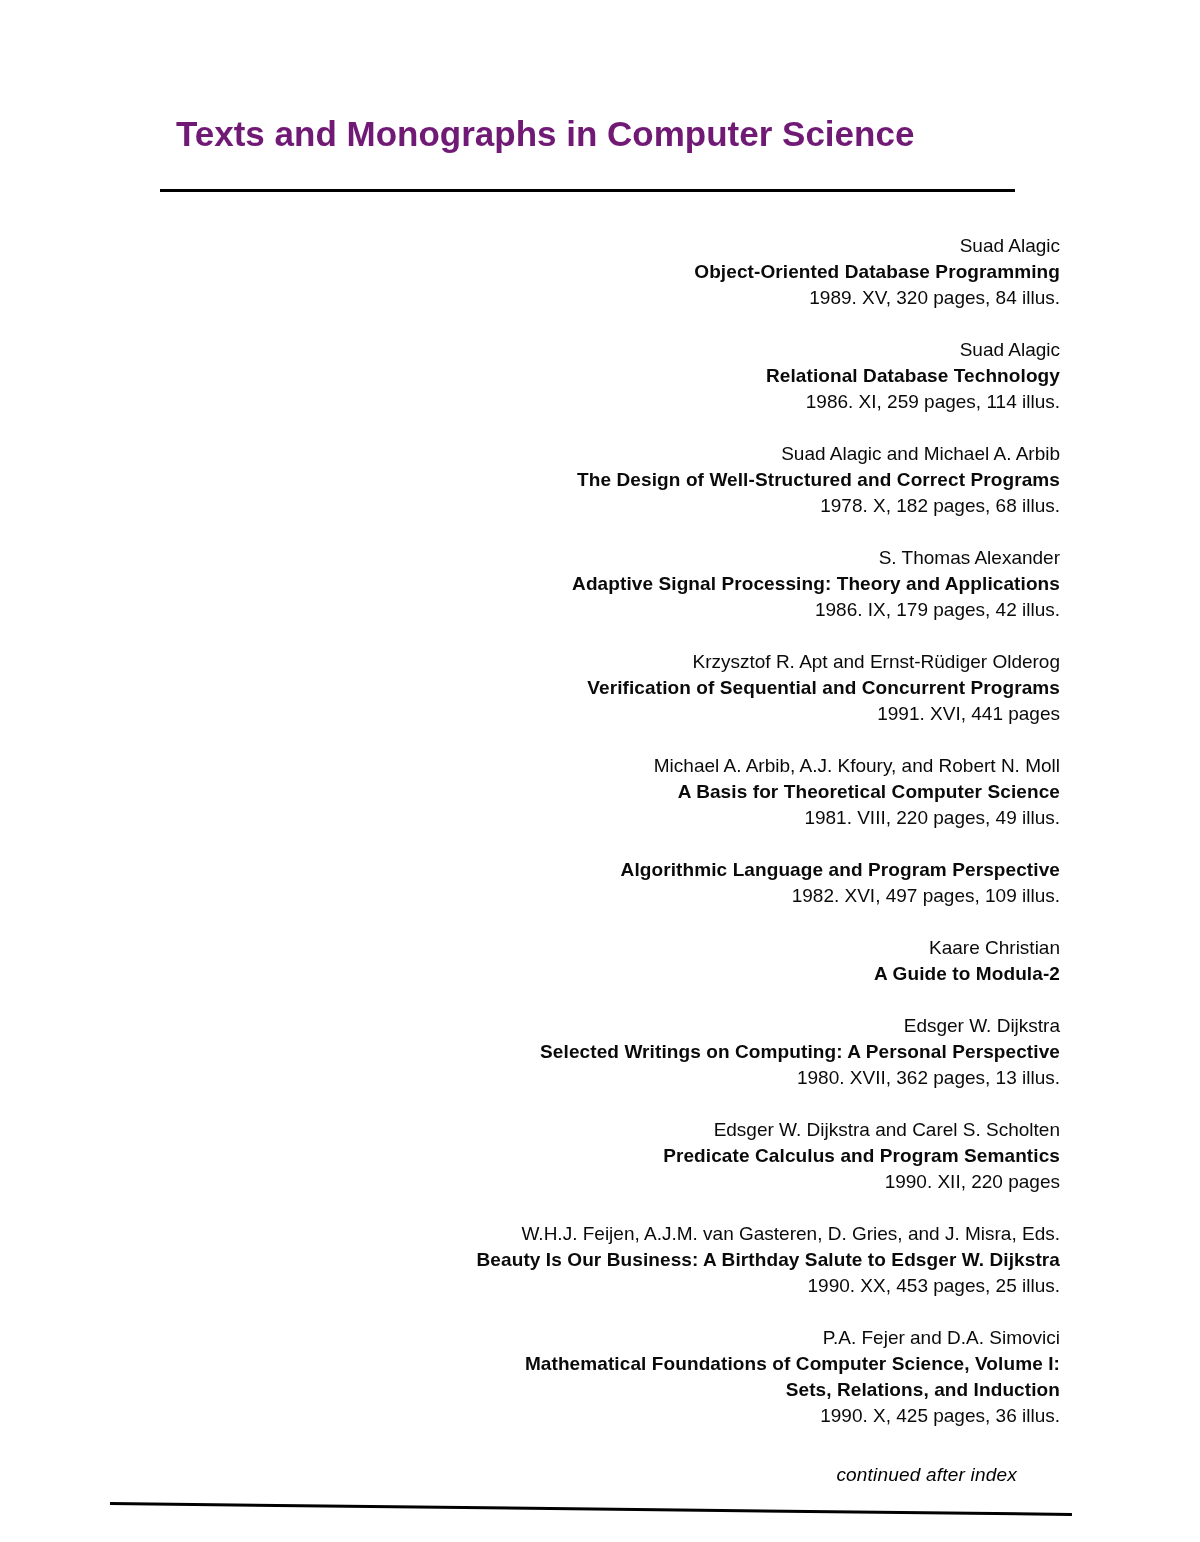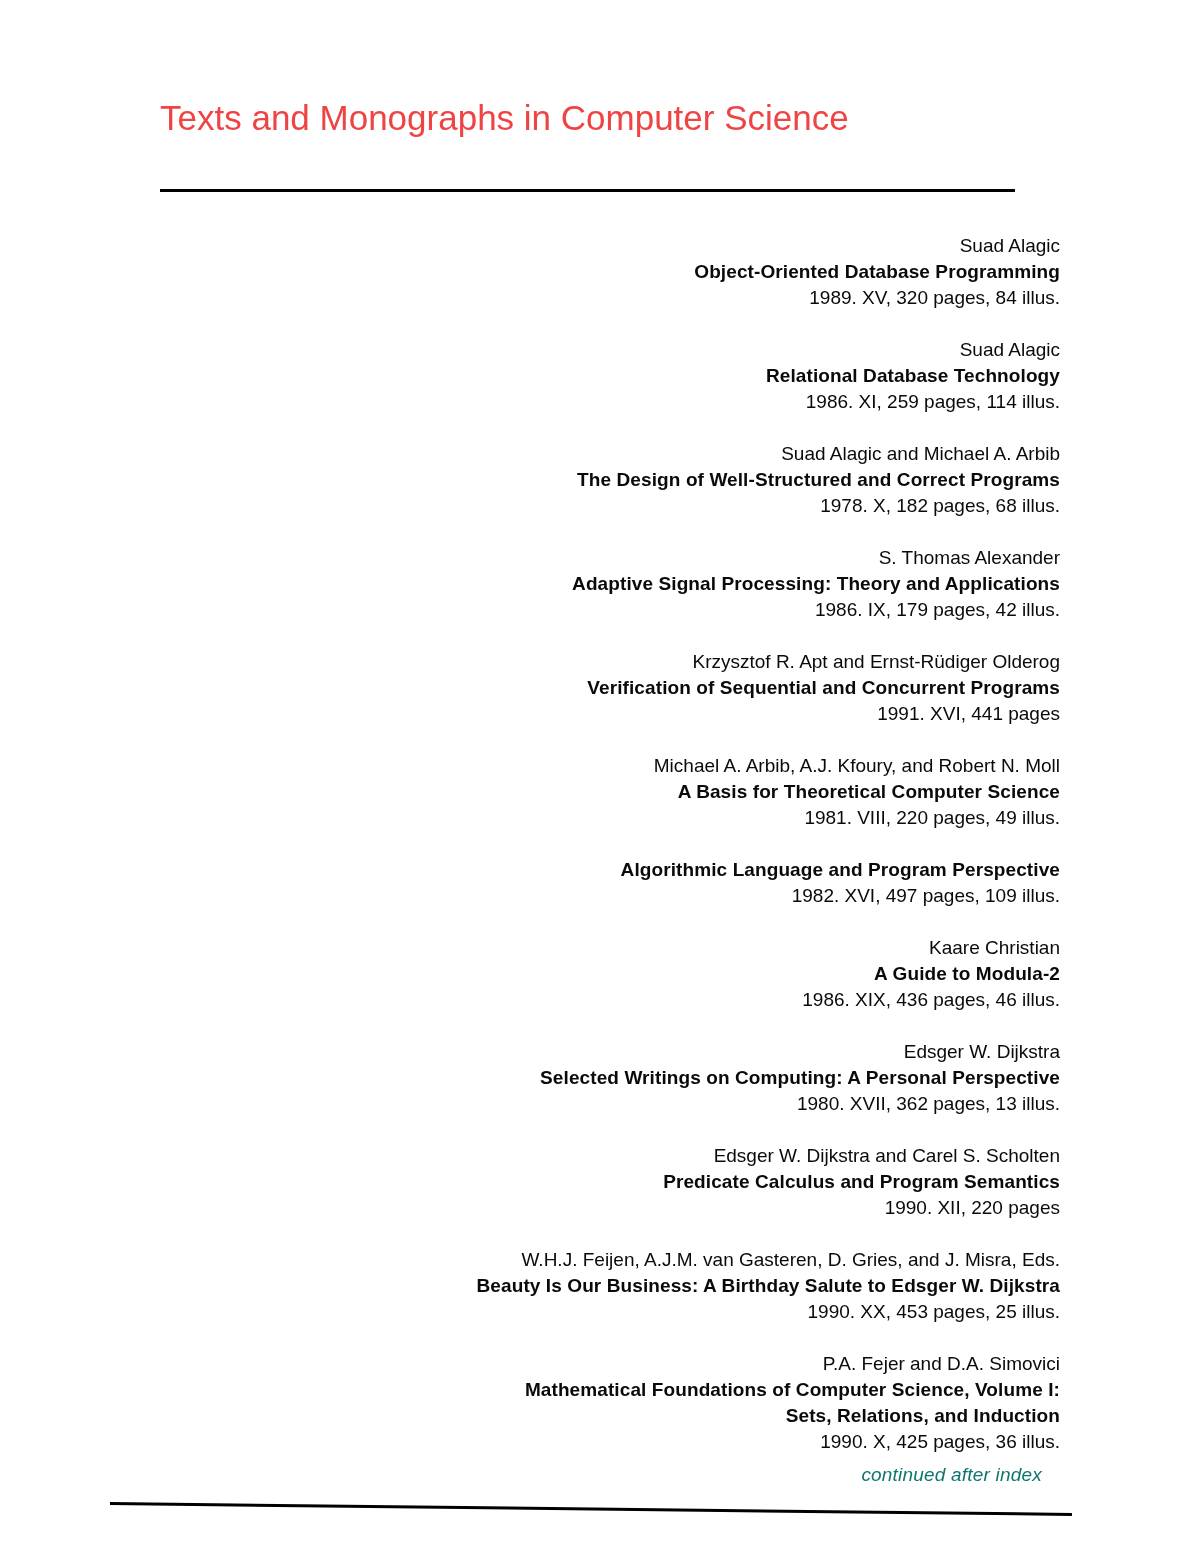--- a/index.html
+++ b/index.html
@@ -13,25 +13,25 @@
     height: 1542px;
     background: #ffffff;
     overflow: hidden;
     font-family: "Liberation Sans", "DejaVu Sans", sans-serif;
     color: #0a0a0a;
   }
   .series-title {
     position: absolute;
     top: 98px;
     left: 160px;
-    margin: 0;
+    margin: 16px;
     font-size: 35px;
-    font-weight: 400;
+    font-weight: 700;
     letter-spacing: 0px;
-    color: #ef4444;
+    color: #701a75;
     white-space: nowrap;
   }
   .rule {
     position: absolute;
     background: #000000;
     height: 3px;
   }
   .top-rule {
     top: 189px;
     left: 160px;
@@ -64,26 +64,26 @@
     font-weight: 700;
     letter-spacing: 0.1px;
     white-space: pre-line;
   }
   .book .details {
     font-weight: 400;
   }
   .footer-note {
     position: absolute;
     top: 1464px;
-    right: 158px;
+    right: 183px;
     font-size: 19px;
     font-style: italic;
     font-weight: 500;
     letter-spacing: 0.2px;
-    color: #0f766e;
+    color: #000000;
     white-space: nowrap;
   }
 </style>
 </head>
 <body>
 
 <div class="page">
 
   <h1 class="series-title">Texts and Monographs in Computer Science</h1>
 
@@ -127,21 +127,20 @@
   </div>
 
   <div class="book">
     <div class="title">Algorithmic Language and Program Perspective</div>
     <div class="details">1982. XVI, 497 pages, 109 illus.</div>
   </div>
 
   <div class="book">
     <div class="author">Kaare Christian</div>
     <div class="title">A Guide to Modula-2</div>
-    <div class="details">1986. XIX, 436 pages, 46 illus.</div>
   </div>
 
   <div class="book">
     <div class="author">Edsger W. Dijkstra</div>
     <div class="title">Selected Writings on Computing: A Personal Perspective</div>
     <div class="details">1980. XVII, 362 pages, 13 illus.</div>
   </div>
 
   <div class="book">
     <div class="author">Edsger W. Dijkstra and Carel S. Scholten</div>

